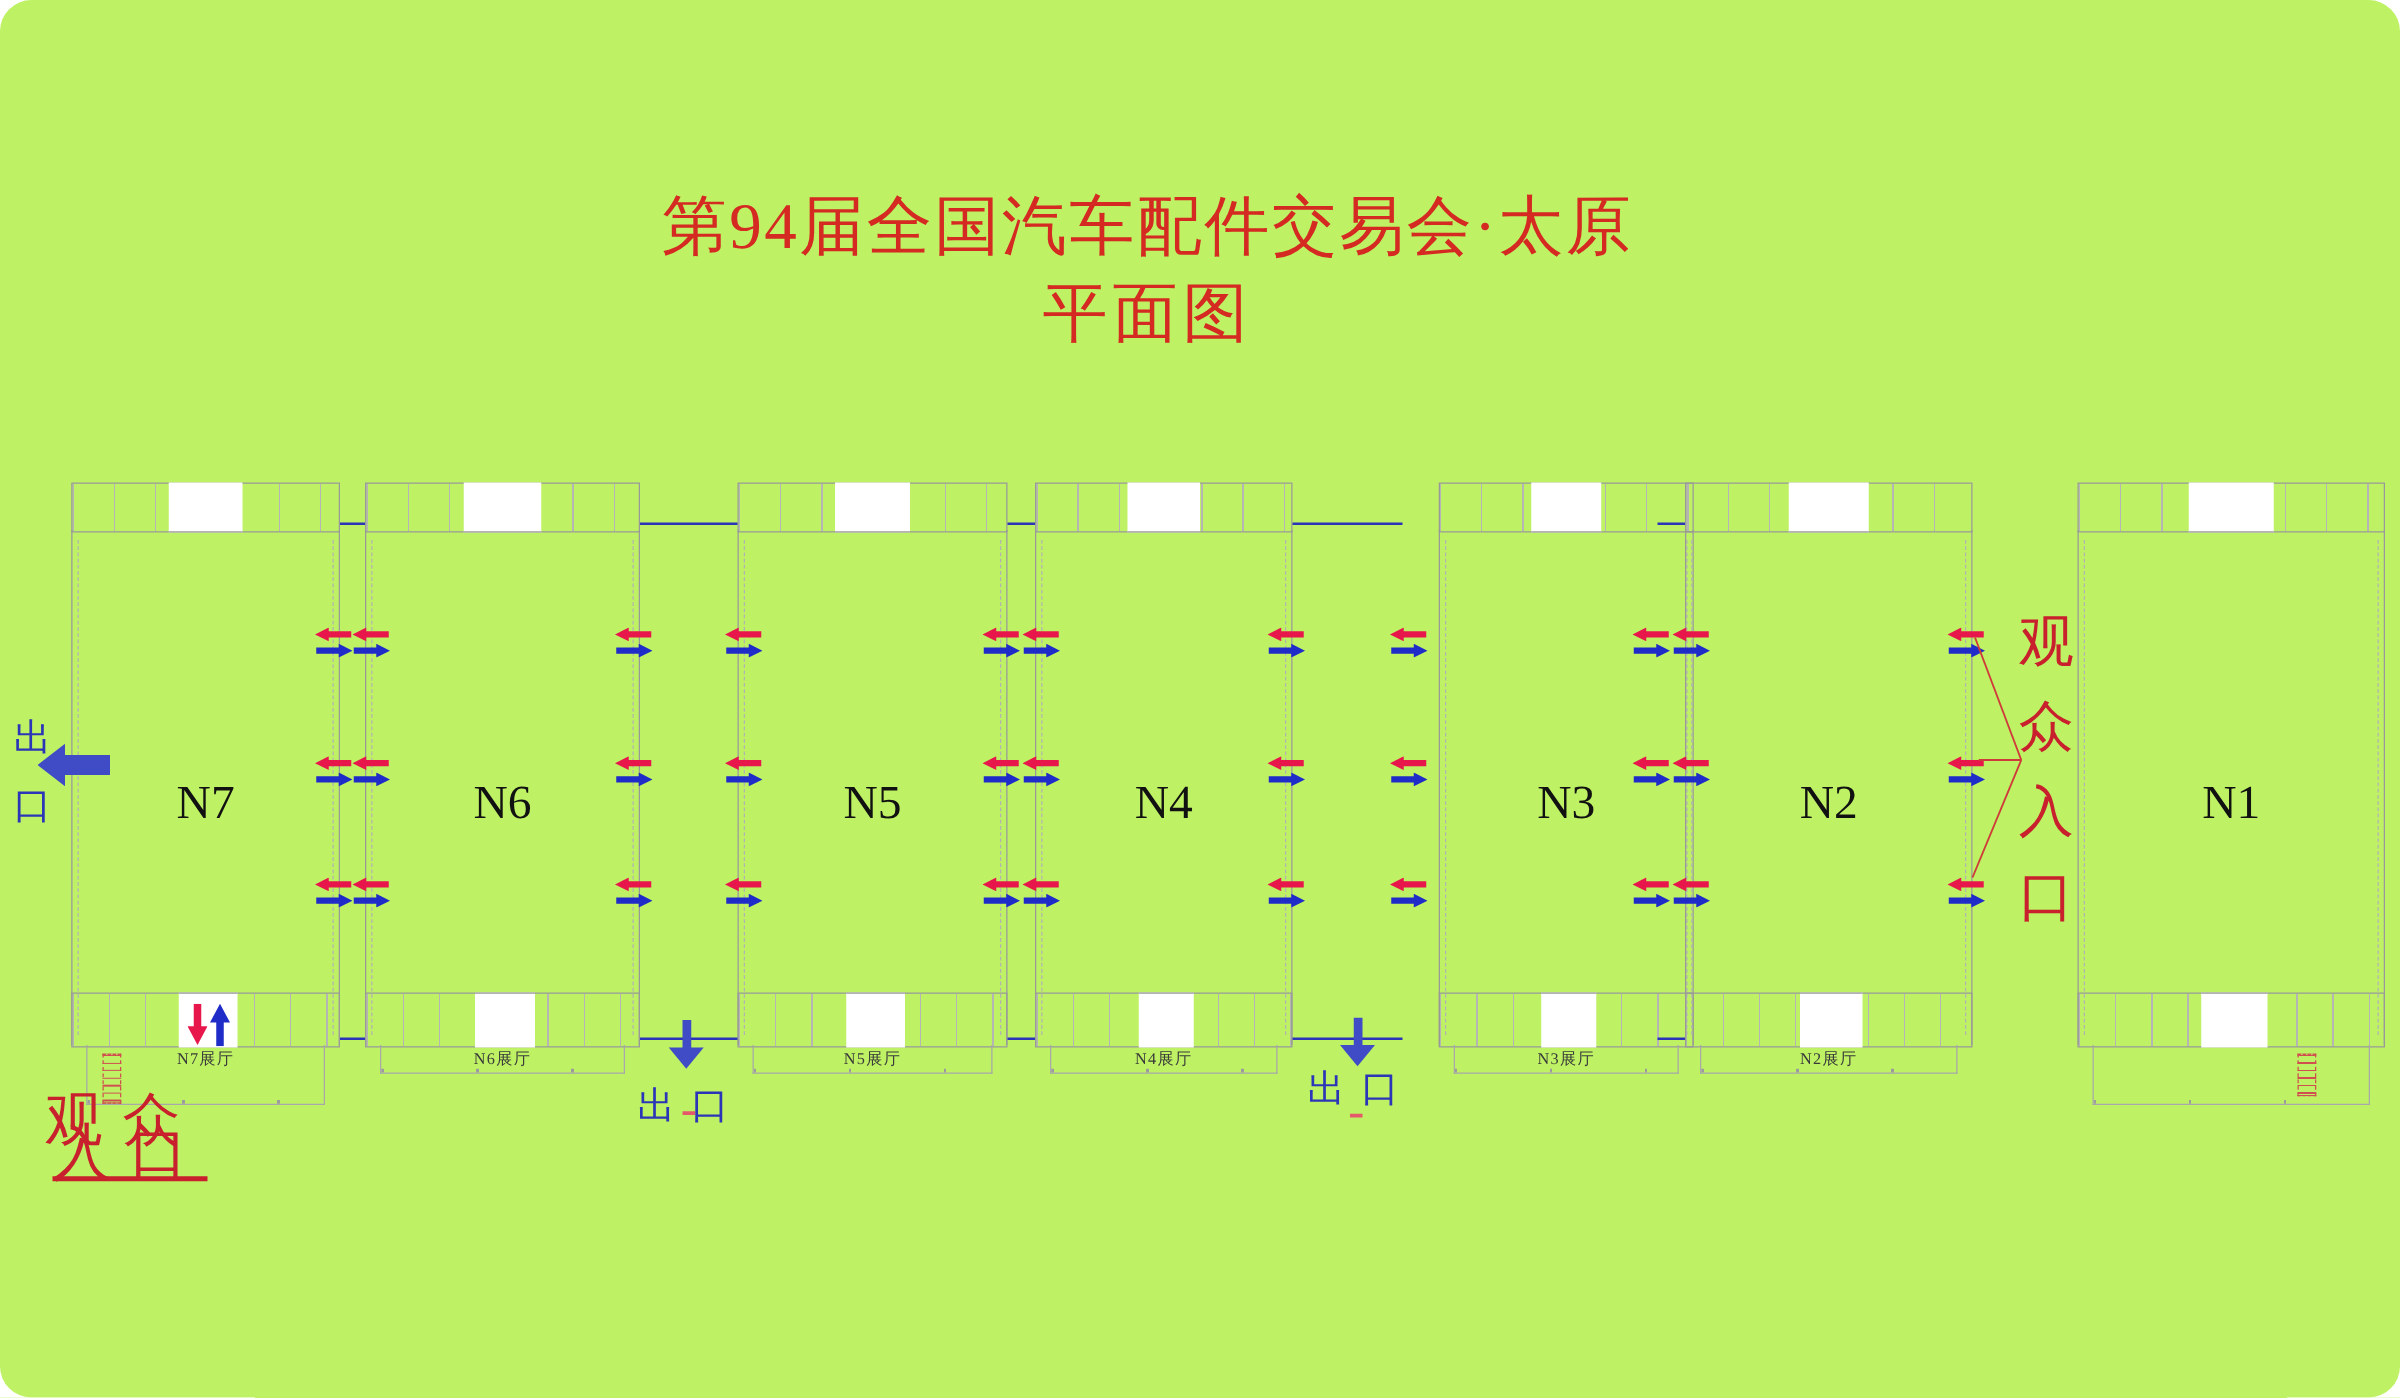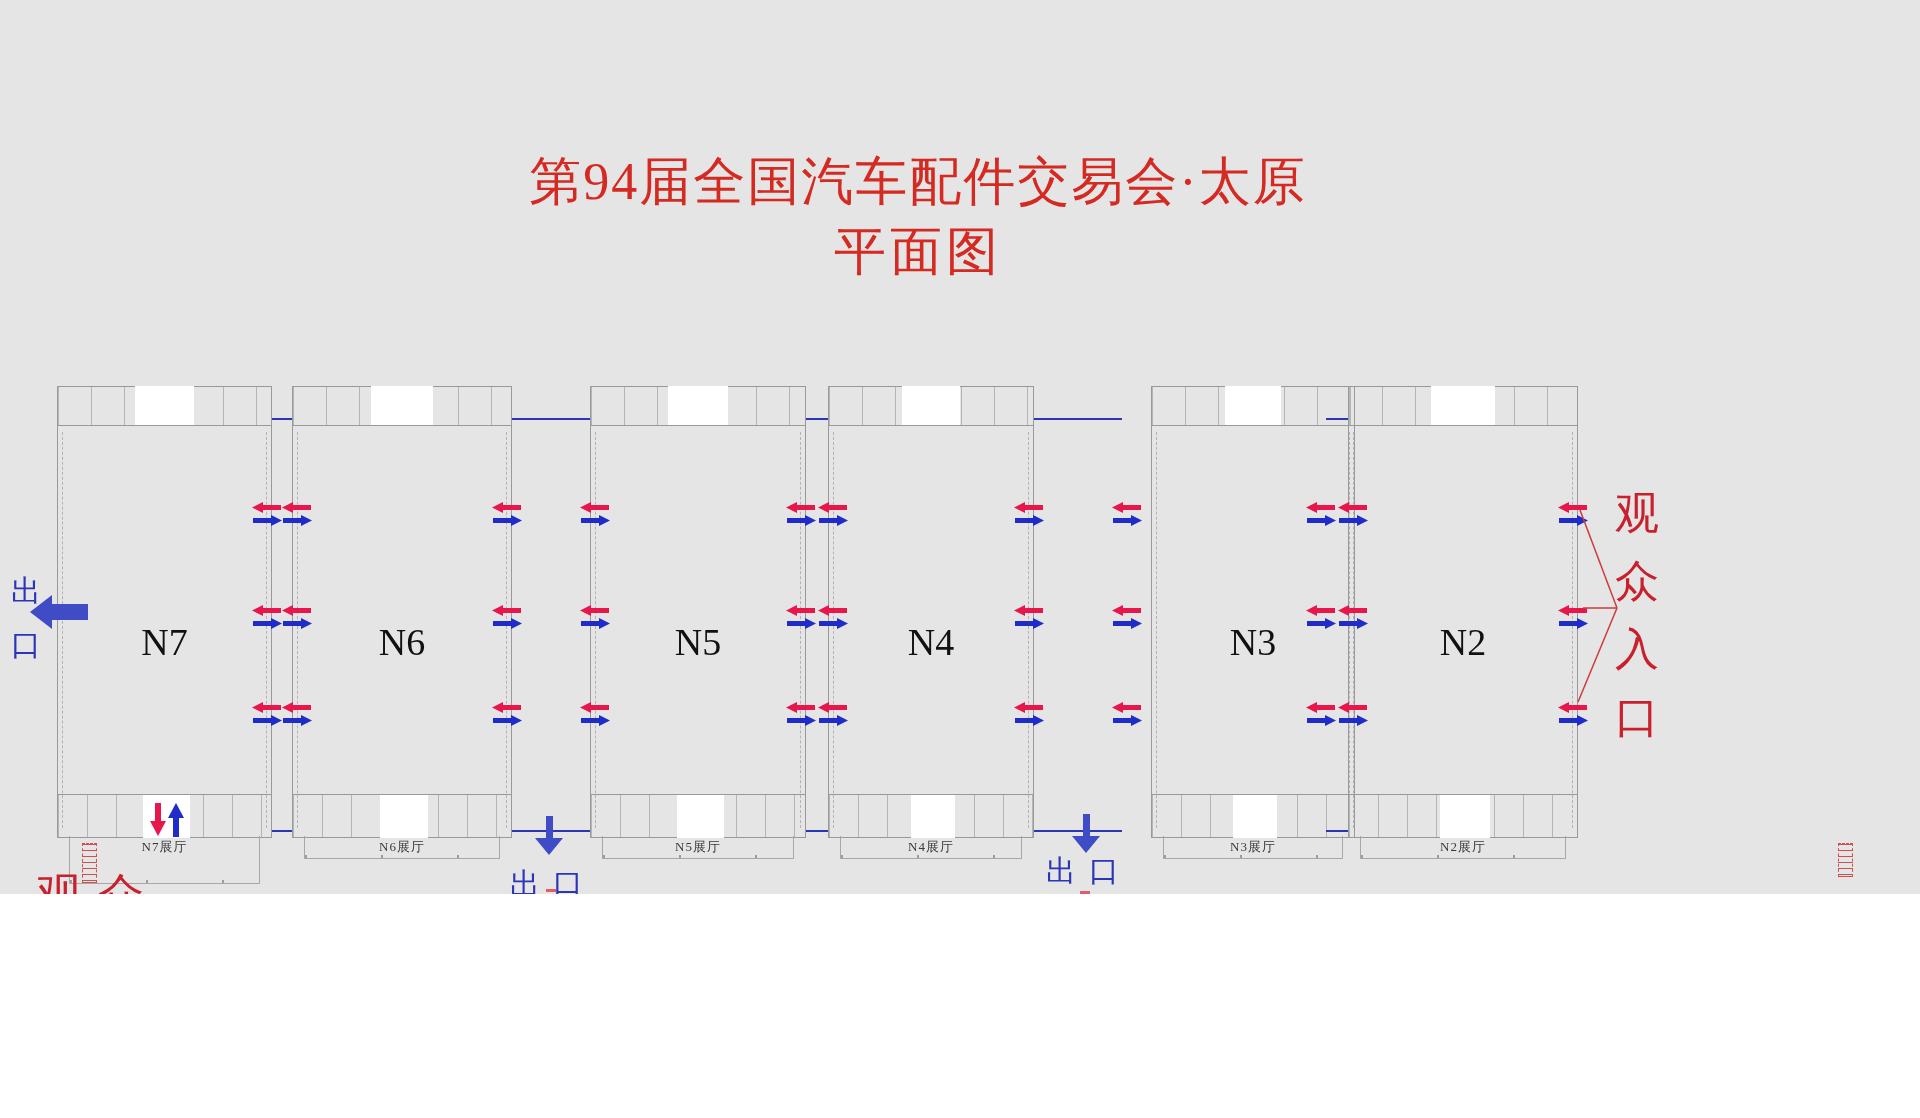--- a/index.html
+++ b/index.html
@@ -5,22 +5,22 @@
   :root{
     --title-red:#d42a22;
     --annot-red:#c8202c;
     --text-blue:#2b35b8;
     --big-arrow:#3f4cc5;
     --flow-red:#e8174b;
     --flow-blue:#1f2cc8;
     --wall:#999999;
   }
   html,body{margin:0;padding:0;background:#fff;}
-  .canvas{position:relative;width:1920px;height:894px;background:#e5e5e5;overflow:hidden;
-          font-family:"Liberation Serif","DejaVu Serif",serif;}
+  .canvas{position:relative;width:1920px;height:1118px;background:#bef264;overflow:hidden;
+          font-family:"Liberation Serif","DejaVu Serif",serif;border-radius:25px;}
 
   
   .title-wrap{position:absolute;left:0;top:150px;width:1836px;text-align:center;color:var(--title-red);}
   .title-line1{font-size:52px;line-height:64px;letter-spacing:2px;}
   .title-line2{font-size:52px;line-height:64px;margin-top:6px;letter-spacing:4px;}
 
   
   .hall{position:absolute;top:386px;height:498px;}
   .band-top{position:absolute;left:0;right:0;top:0;height:38px;border:1px solid var(--wall);
             background-image:repeating-linear-gradient(90deg,#b5b5b5 0 1px,transparent 1px 33px);}
@@ -130,20 +130,28 @@
   <div class="hall" style="left:1348px;width:230px">
     <div class="band-top"></div>
     <div class="hall-main">
       <div class="hall-label">N2</div>
     </div>
     <div class="band-bottom"></div>
     <div class="apron"></div>
     <div class="hall-sub">N2展厅</div>
   </div>
 
+  <div class="hall deep" style="left:1662px;width:246px">
+    <div class="band-top"></div>
+    <div class="hall-main">
+      <div class="hall-label">N1</div>
+    </div>
+    <div class="band-bottom"></div>
+    <div class="apron"></div>
+  </div>
 
   <div id="arrows">
       <div class="flow-arrow" style="left: 252px; top: 502px;"><svg width="30" height="11" viewBox="0 0 30 11">
           <polygon points="0,5.5 11,0 11,11" fill="#e8174b"></polygon>
           <rect x="10" y="3" width="19" height="5" fill="#e8174b"></rect>
         </svg></div>
       <div class="flow-arrow" style="left: 252px; top: 515px;"><svg width="30" height="11" viewBox="0 0 30 11">
           <polygon points="30,5.5 19,0 19,11" fill="#1f2cc8"></polygon>
           <rect x="1" y="3" width="19" height="5" fill="#1f2cc8"></rect>
         </svg></div>

